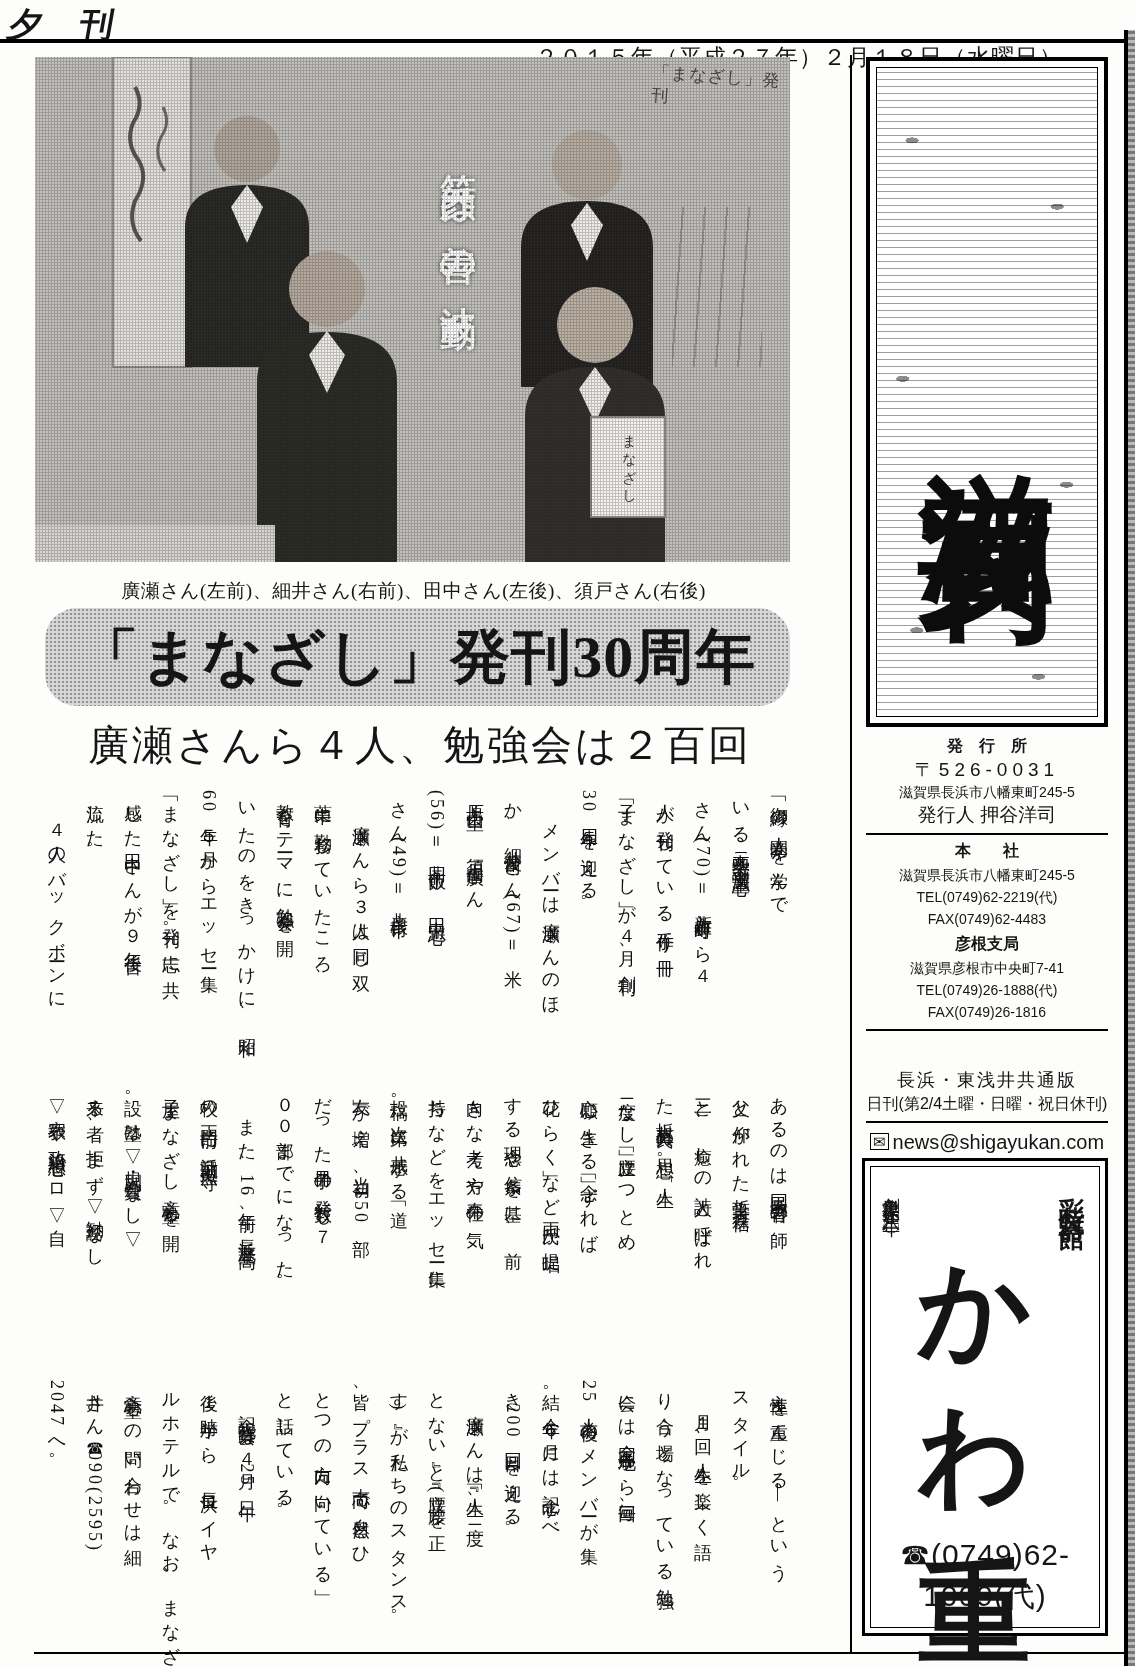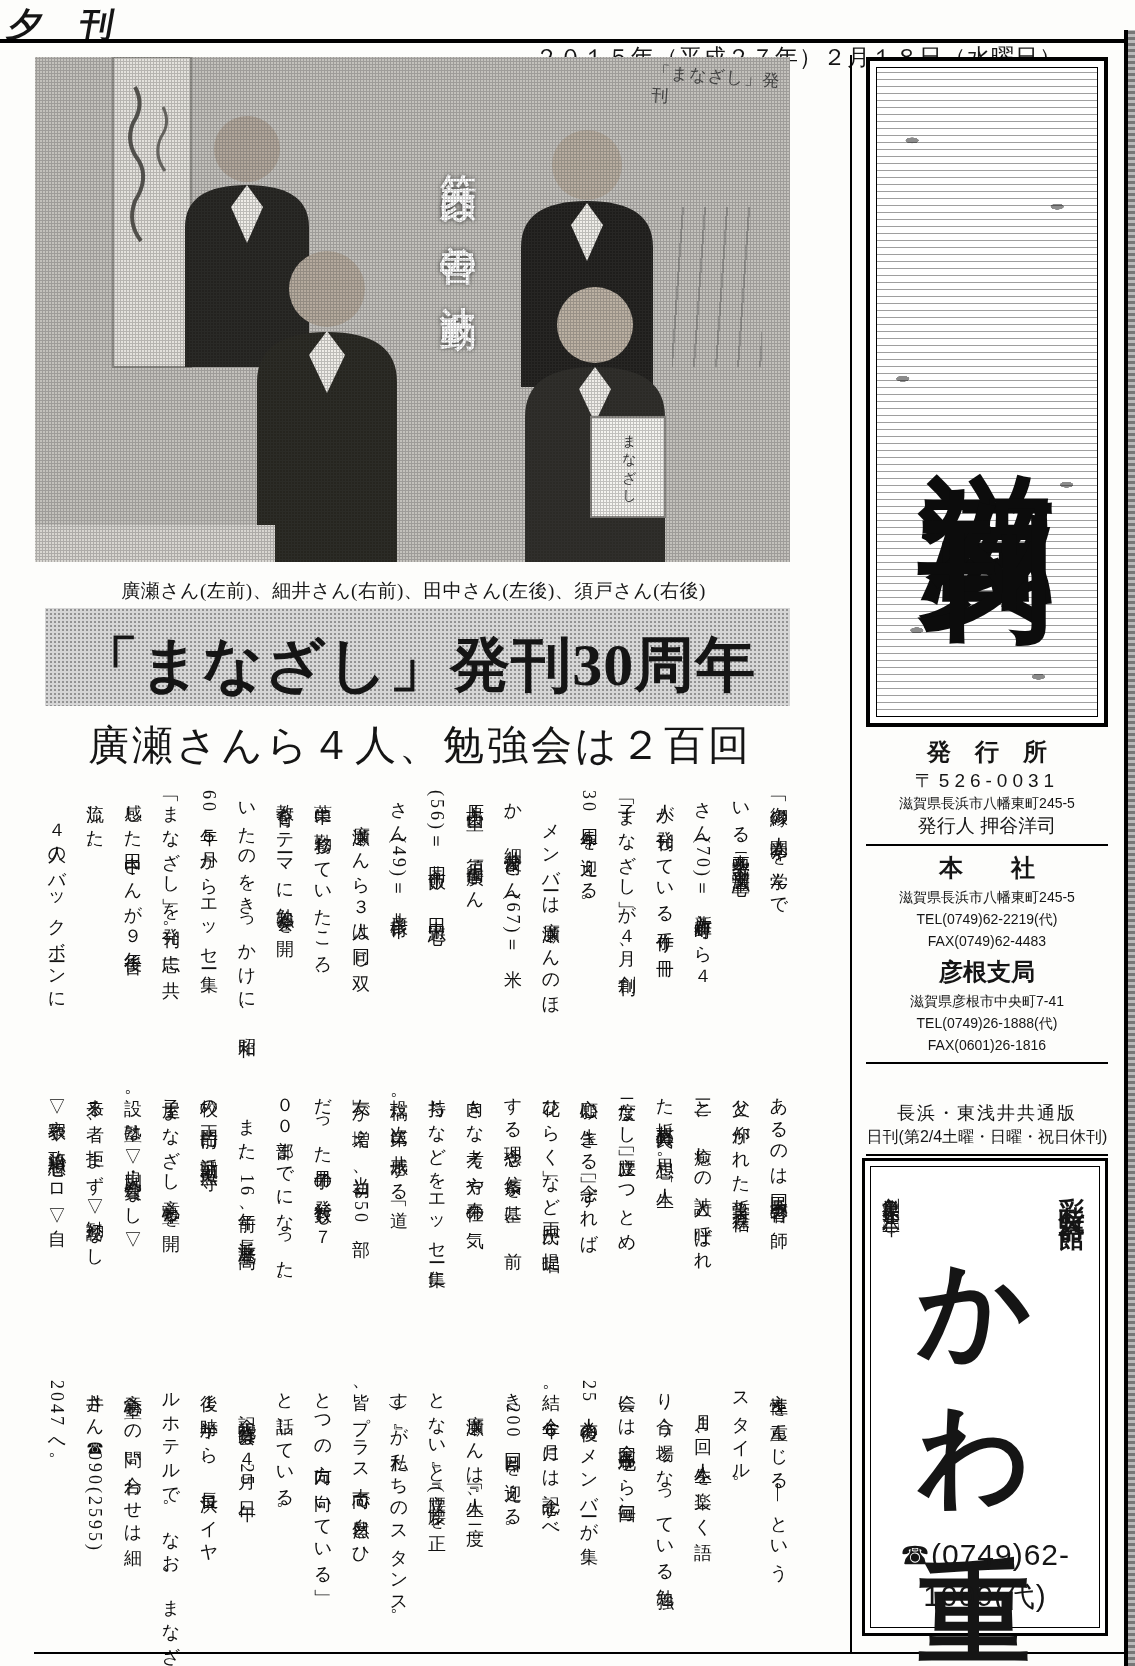--- a/index.html
+++ b/index.html
@@ -52,21 +52,21 @@
   
   .photo-caption{
     position:absolute;left:36px;top:570px;width:755px;text-align:center;
     font-size:19px;letter-spacing:.5px;margin-top:8px;
   }
   .headline-box{
     position:absolute;left:45px;top:608px;width:745px;height:98px;
     background-color:#d6d6d6;
     background-image:radial-gradient(rgba(90,90,90,.55) 1px,transparent 1.3px);
     background-size:4px 4px;
-    display:flex;align-items:flex-end;justify-content:center;
+    display:flex;align-items:center;justify-content:center;border-radius:32px;
   }
   .headline-text{font-size:60px;font-weight:900;letter-spacing:1px;white-space:nowrap;}
   .subheadline{
     position:absolute;left:39px;top:718px;width:762px;text-align:center;
     font-size:41px;letter-spacing:3px;white-space:nowrap;
   }
   
   .band{
     position:absolute;left:36px;width:762px;writing-mode:vertical-rl;
     text-orientation:mixed;font-size:18px;letter-spacing:3px;color:#111;
@@ -92,21 +92,21 @@
       repeating-linear-gradient(0deg,transparent 0 6px,rgba(0,0,0,.38) 6px 7px);
   }
   .masthead-title{
     position:absolute;inset:8px;writing-mode:vertical-rl;text-align:center;
     font-size:136px;line-height:218px;font-weight:900;letter-spacing:14px;color:#0c0c0c;
   }
   .pub-block{
     position:absolute;left:862px;top:732px;width:250px;text-align:center;
     font-family:"Liberation Sans",sans-serif;
   }
-  .pub-heading{font-size:24px;font-weight:700;margin:4px 0 2px;}
+  .pub-heading{font-size:16px;font-weight:700;margin:4px 0 2px;}
   .pub-line{font-size:14px;line-height:22px;}
   .pub-postal{letter-spacing:5px;font-size:19px;}
   .pub-company{font-family:"Liberation Serif",serif;font-size:29px;font-weight:700;letter-spacing:2px;line-height:36px;}
   .pub-person{font-size:19px;line-height:24px;text-align:center;}
   .pub-hr{border:none;border-top:2px solid #000;margin:6px 4px;}
   .edition-line1{font-size:18px;letter-spacing:2px;line-height:26px;margin-top:36px;}
   .edition-line2{font-size:16px;line-height:22px;}
   .email-line{font-size:20px;line-height:26px;white-space:nowrap;}
   .email-icon{display:inline-block;border:1.5px solid #000;padding:0 2px;font-size:15px;
     line-height:15px;margin-right:4px;vertical-align:2px;}
@@ -269,21 +269,21 @@
   <div class="pub-line">滋賀県長浜市八幡東町245-5</div>
   <div class="pub-person">発行人 押谷洋司</div>
   <hr class="pub-hr">
   <div class="pub-heading">本　　社</div>
   <div class="pub-line">滋賀県長浜市八幡東町245-5</div>
   <div class="pub-line">TEL(0749)62-2219(代)</div>
   <div class="pub-line">FAX(0749)62-4483</div>
   <div class="pub-heading">彦根支局</div>
   <div class="pub-line">滋賀県彦根市中央町7-41</div>
   <div class="pub-line">TEL(0749)26-1888(代)</div>
-  <div class="pub-line">FAX(0601)26-1816</div>
+  <div class="pub-line">FAX(0749)26-1816</div>
   <hr class="pub-hr">
   <div class="edition-line1">長浜・東浅井共通版</div>
   <div class="edition-line2">日刊(第2/4土曜・日曜・祝日休刊)</div>
   <hr class="pub-hr">
   <div class="email-line">
     <span class="email-icon">✉</span><span>news@shigayukan.com</span>
   </div>
 </div>
 
 <div class="ad-box">

